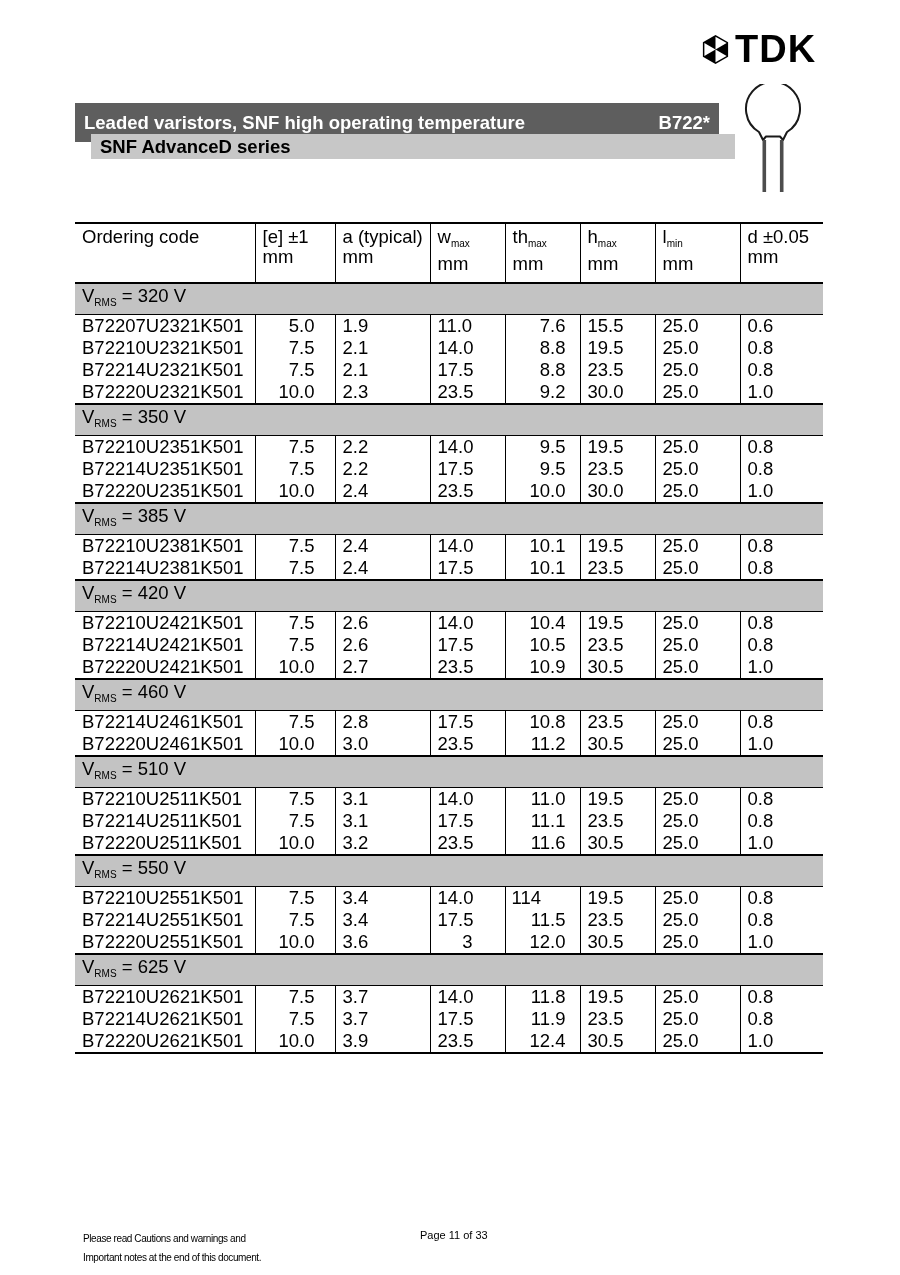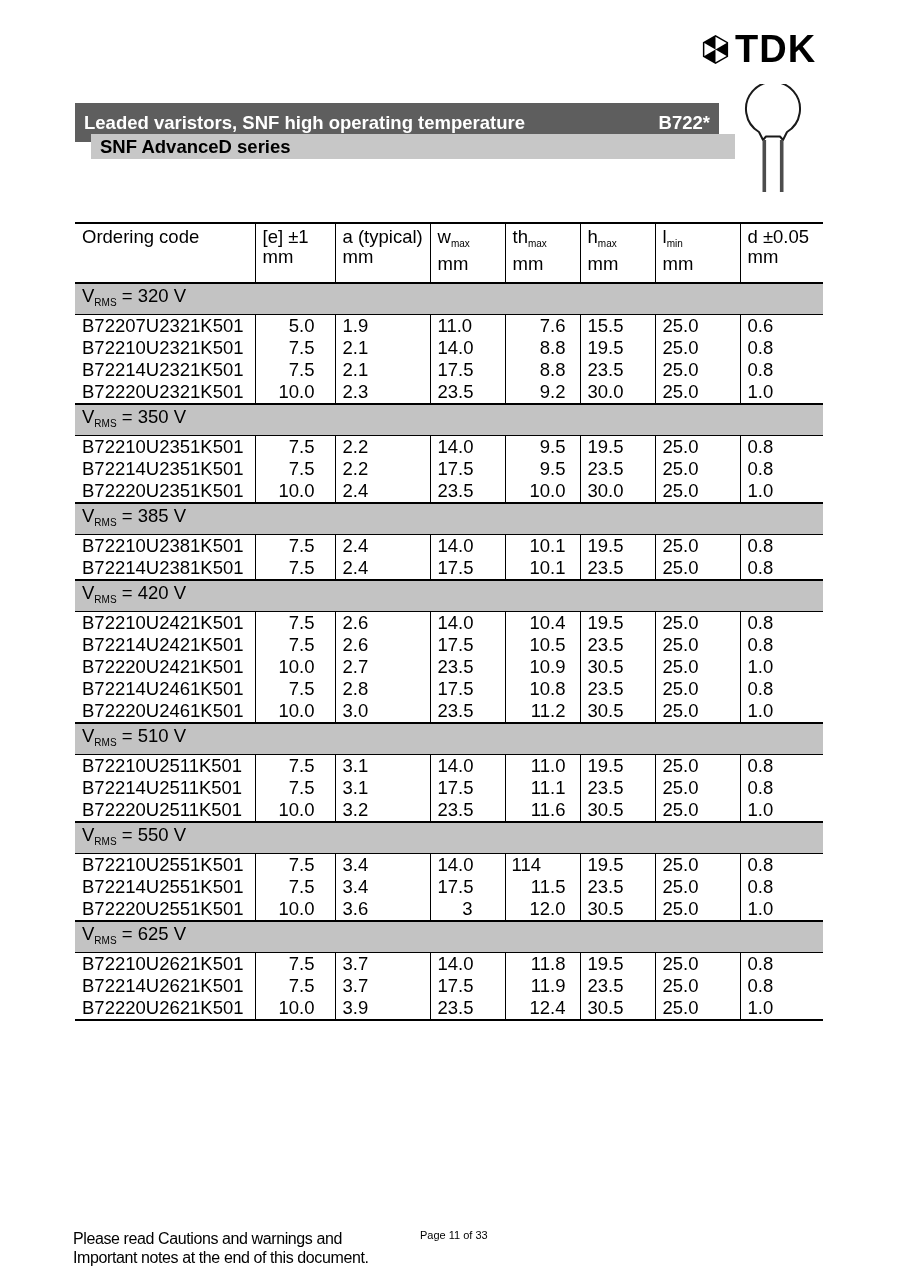--- a/index.html
+++ b/index.html
@@ -34,21 +34,21 @@
   .c4{text-align:right;padding-right:14px;}
   .ov-left{text-align:left;padding-left:6px;padding-right:0;}
   .ov-center{text-align:center;padding-left:0;padding-right:0;}
   tr.section td{height:21px;line-height:21px;background:var(--secbg);
                 border-top:2px solid #000;border-bottom:1.5px solid #000;padding-left:7px;white-space:nowrap;}
   tr.last td{border-bottom:2.5px solid #000;margin-left:16px;}
   .subx{font-size:10px;vertical-align:-4px;letter-spacing:0;}
   .hdr-unit{display:block;}
 
   
-  .footnote{position:absolute;left:73px;top:1229px;font-size:16px;letter-spacing:-0.4px;line-height:19px;}
+  .footnote{position:absolute;left:83px;top:1229px;font-size:10px;letter-spacing:-0.4px;line-height:19px;}
   .pageinfo{position:absolute;left:420px;top:1229px;font-size:11px;}
 </style>
 </head>
 <body>
 
 <div class="page" style="--bar1: #5e5e5e; --bar2: #c7c7c7; --secbg: #c3c3c3;">
 
   <div class="logo">
     <svg class="logo-mark" width="29" height="29" viewBox="0 0 26 26" aria-hidden="true">
       <polygon points="13,0 24.3,6.5 24.3,19.5 13,26 1.7,19.5 1.7,6.5" fill="#000"></polygon>
@@ -247,20 +247,23 @@
           <tr class="data">
             <td class="cl">B72220U2421K501</td>
             <td class="c1">10.0</td>
             <td class="cl">2.7</td>
             <td class="cl">23.5</td>
             <td class="c4">10.9</td>
             <td class="cl">30.5</td>
             <td class="cl">25.0</td>
             <td class="cl">1.0</td>
           </tr>
+          <tr class="section">
+            <td colspan="8"><span>V</span><span class="subx">RMS</span><span> = 460 V</span></td>
+          </tr>
           <tr class="data">
             <td class="cl">B72214U2461K501</td>
             <td class="c1">7.5</td>
             <td class="cl">2.8</td>
             <td class="cl">17.5</td>
             <td class="c4">10.8</td>
             <td class="cl">23.5</td>
             <td class="cl">25.0</td>
             <td class="cl">0.8</td>
           </tr>

